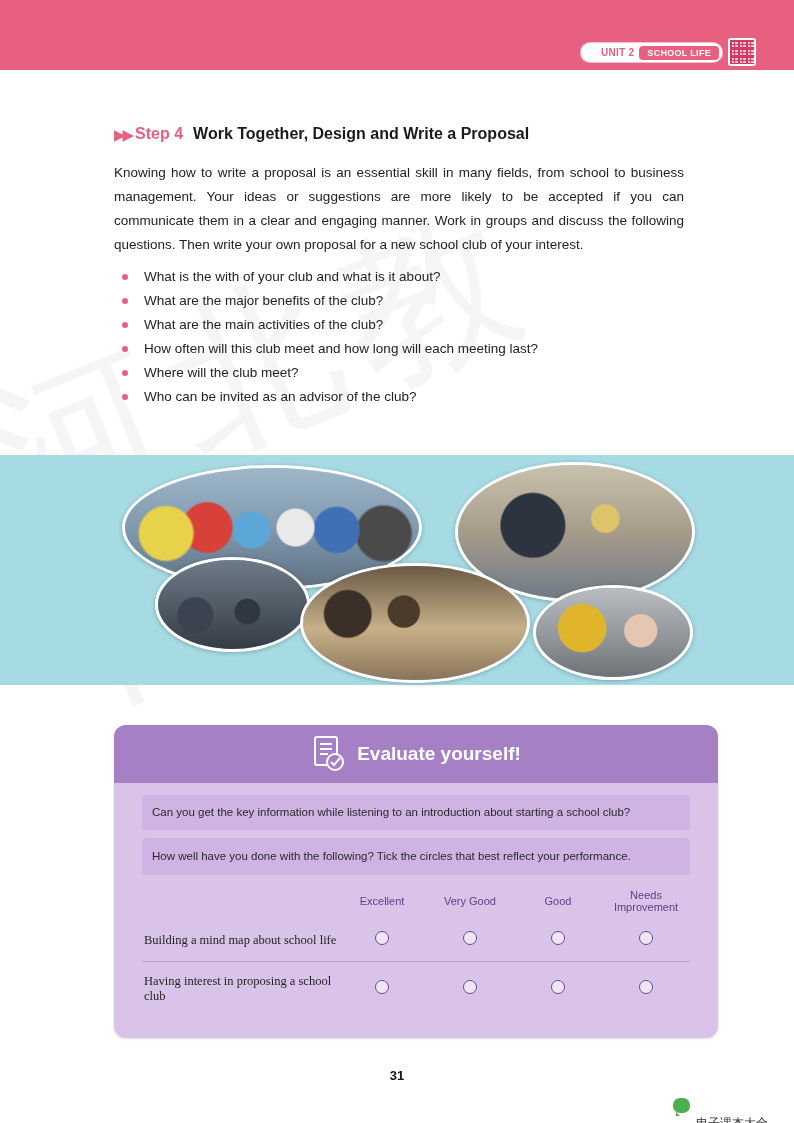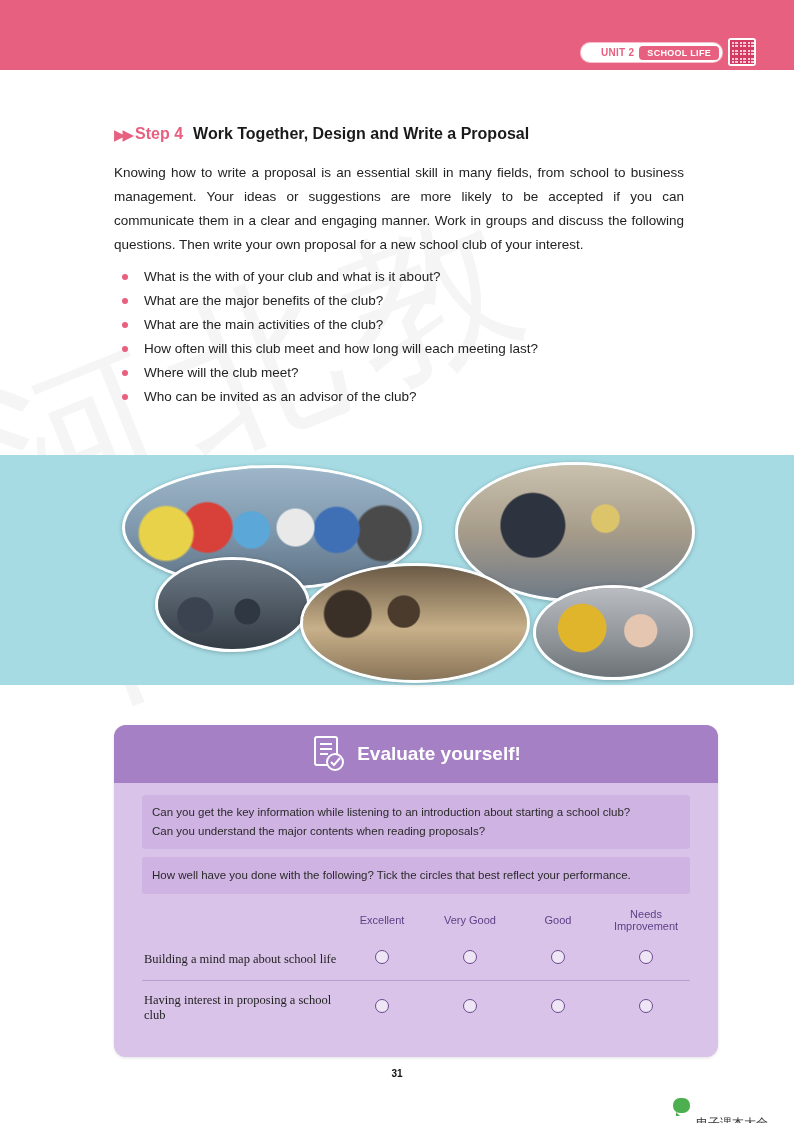--- a/index.html
+++ b/index.html
@@ -283,21 +283,21 @@
     cursor: pointer;
   }
 
   
   .page-number {
     position: absolute;
     top: 1068px;
     left: 0;
     width: 794px;
     text-align: center;
-    font-size: 10px;
+    font-size: 13px;
     font-weight: bold;
     color: #111;
     z-index: 3;
   }
   .wechat-tag {
     position: absolute;
     right: 26px;
     top: 1079px;
     display: flex;
     align-items: center;
@@ -389,21 +389,20 @@
         <circle cx="24" cy="27" r="8" fill="#a680c4" stroke="#ffffff" stroke-width="2"></circle>
         <polyline points="20,27 23,30 29,23" fill="none" stroke="#ffffff" stroke-width="2"></polyline>
       </svg>
     </div>
     <div class="eval-title">Evaluate yourself!</div>
   </div>
 
   <div class="eval-body">
     <div class="eval-q-box">
       <div>Can you get the key information while listening to an introduction about starting a school club?</div>
-      <div>Can you understand the major contents when reading proposals?</div>
     </div>
     <div class="eval-q-box second">
       <div>How well have you done with the following? Tick the circles that best reflect your performance.</div>
     </div>
 
     <table class="eval-table">
       <thead>
         <tr>
           <th class="row-head"></th>
           <th>Excellent</th>

